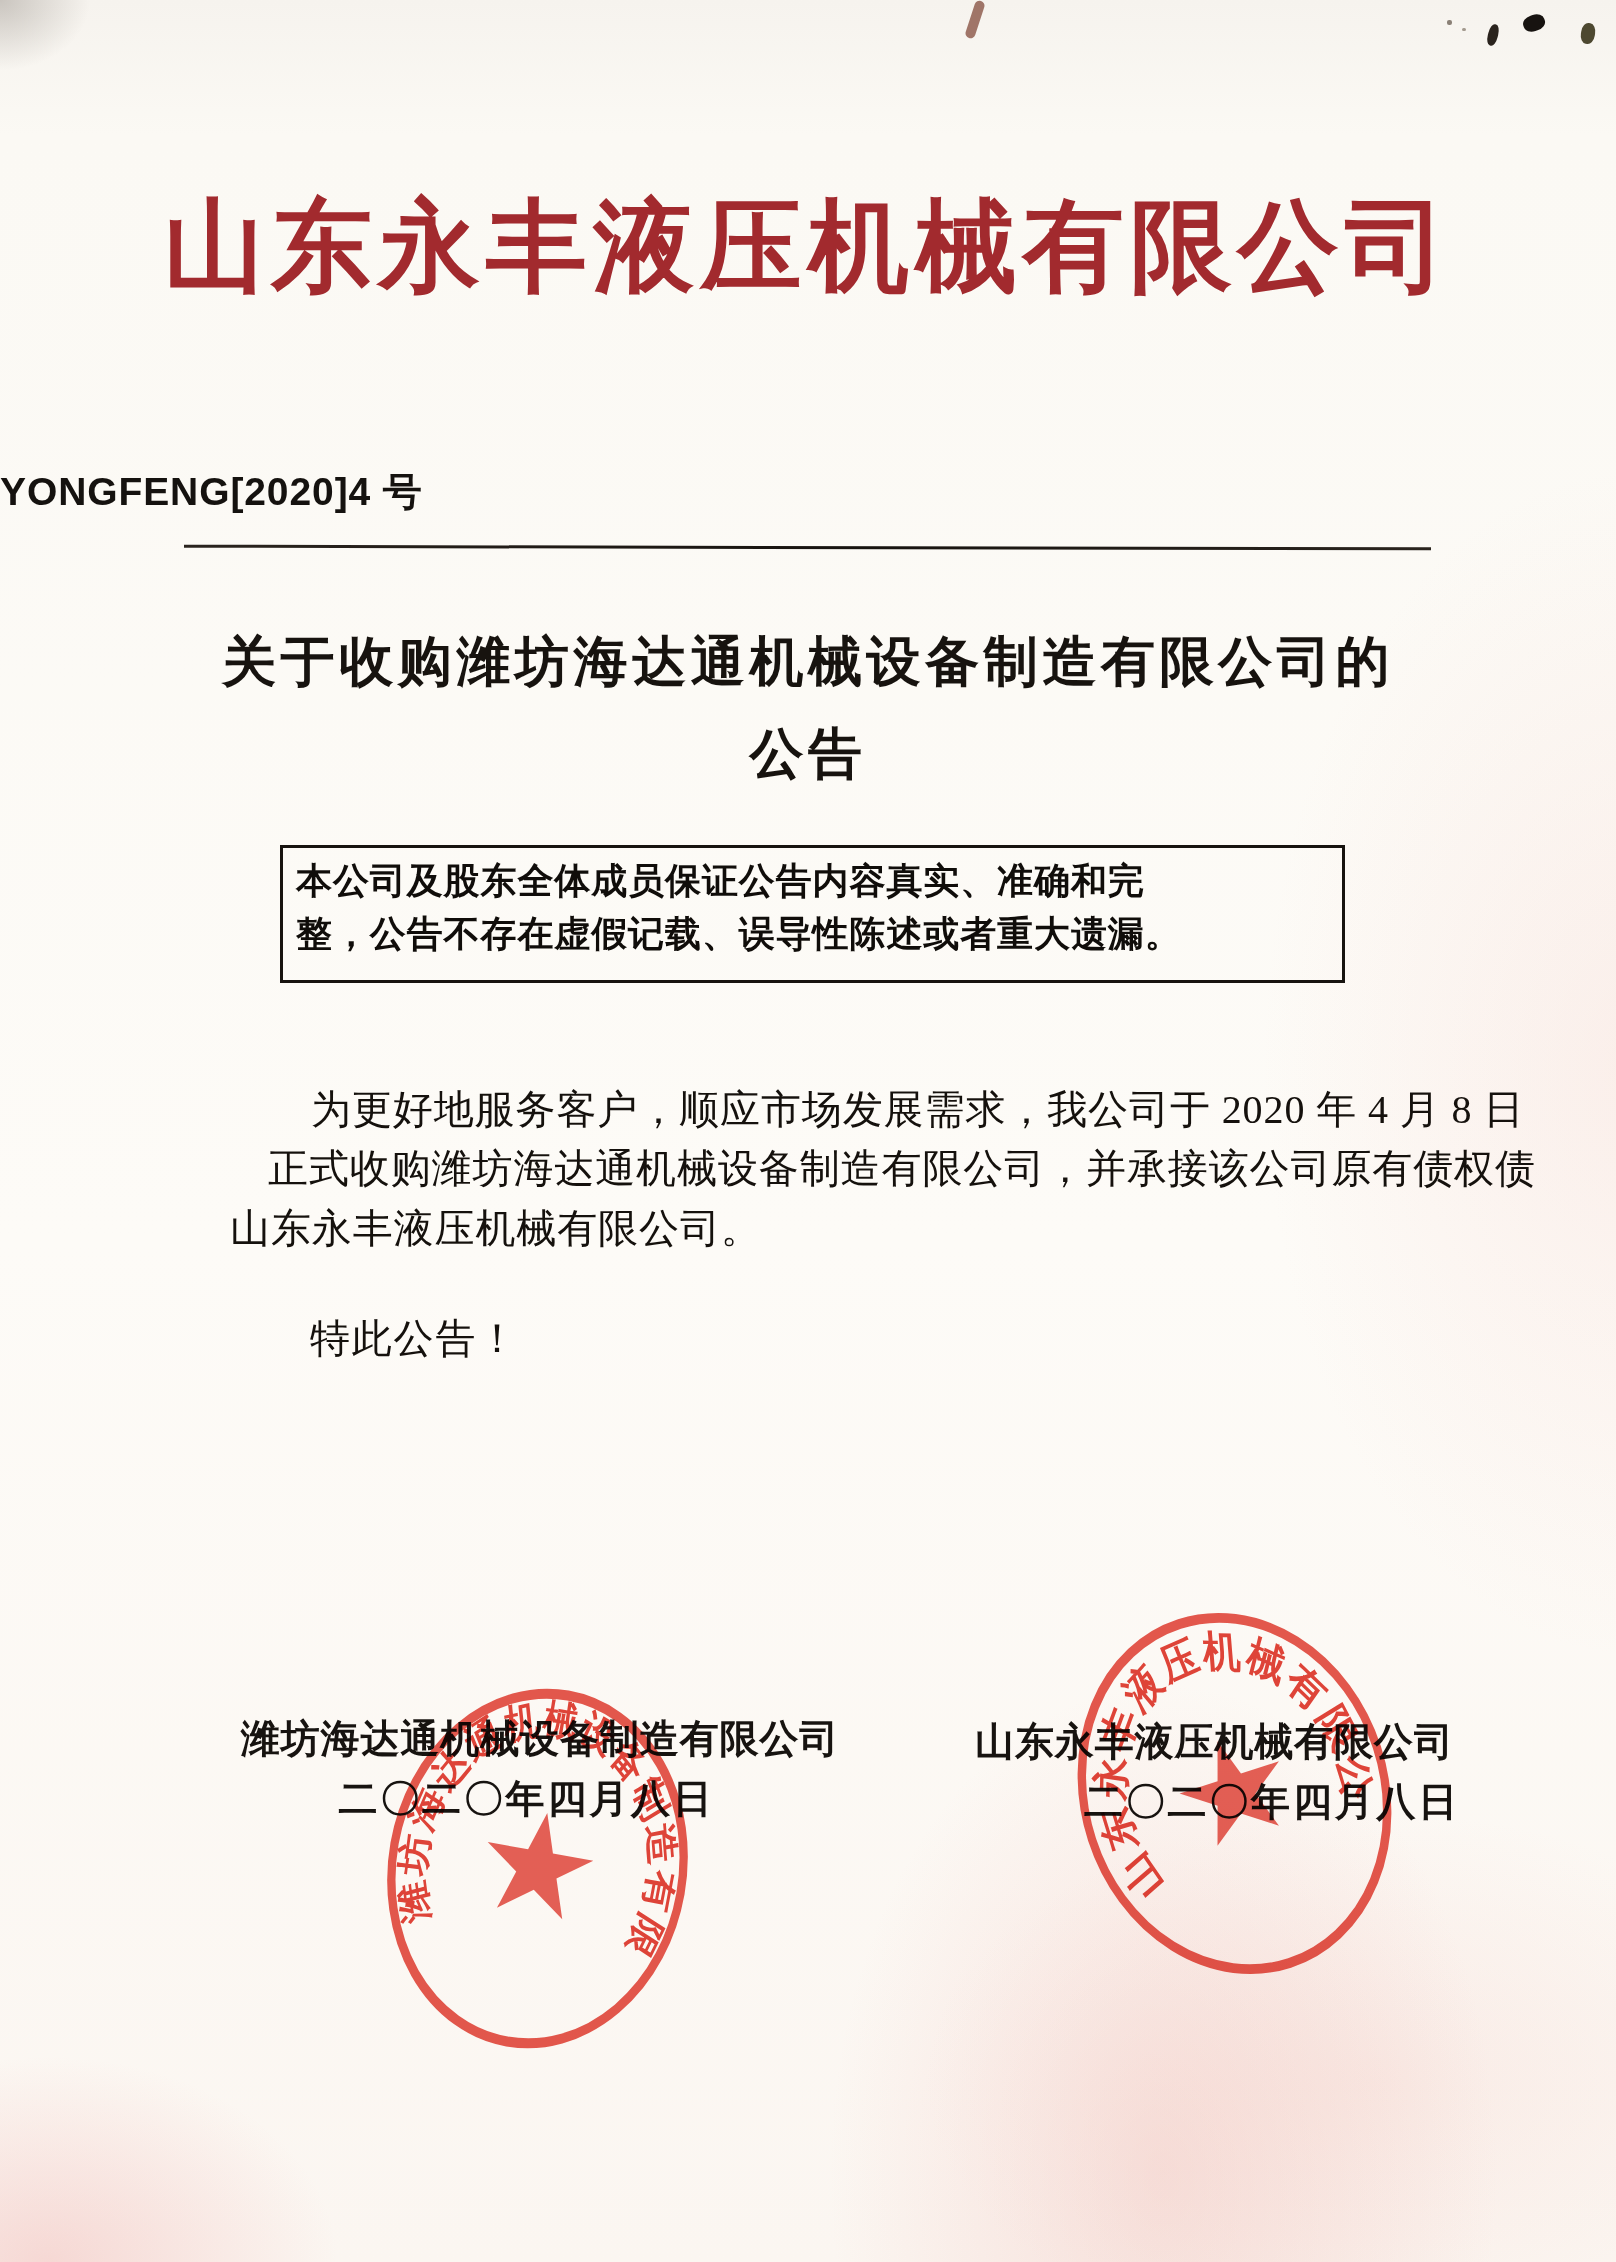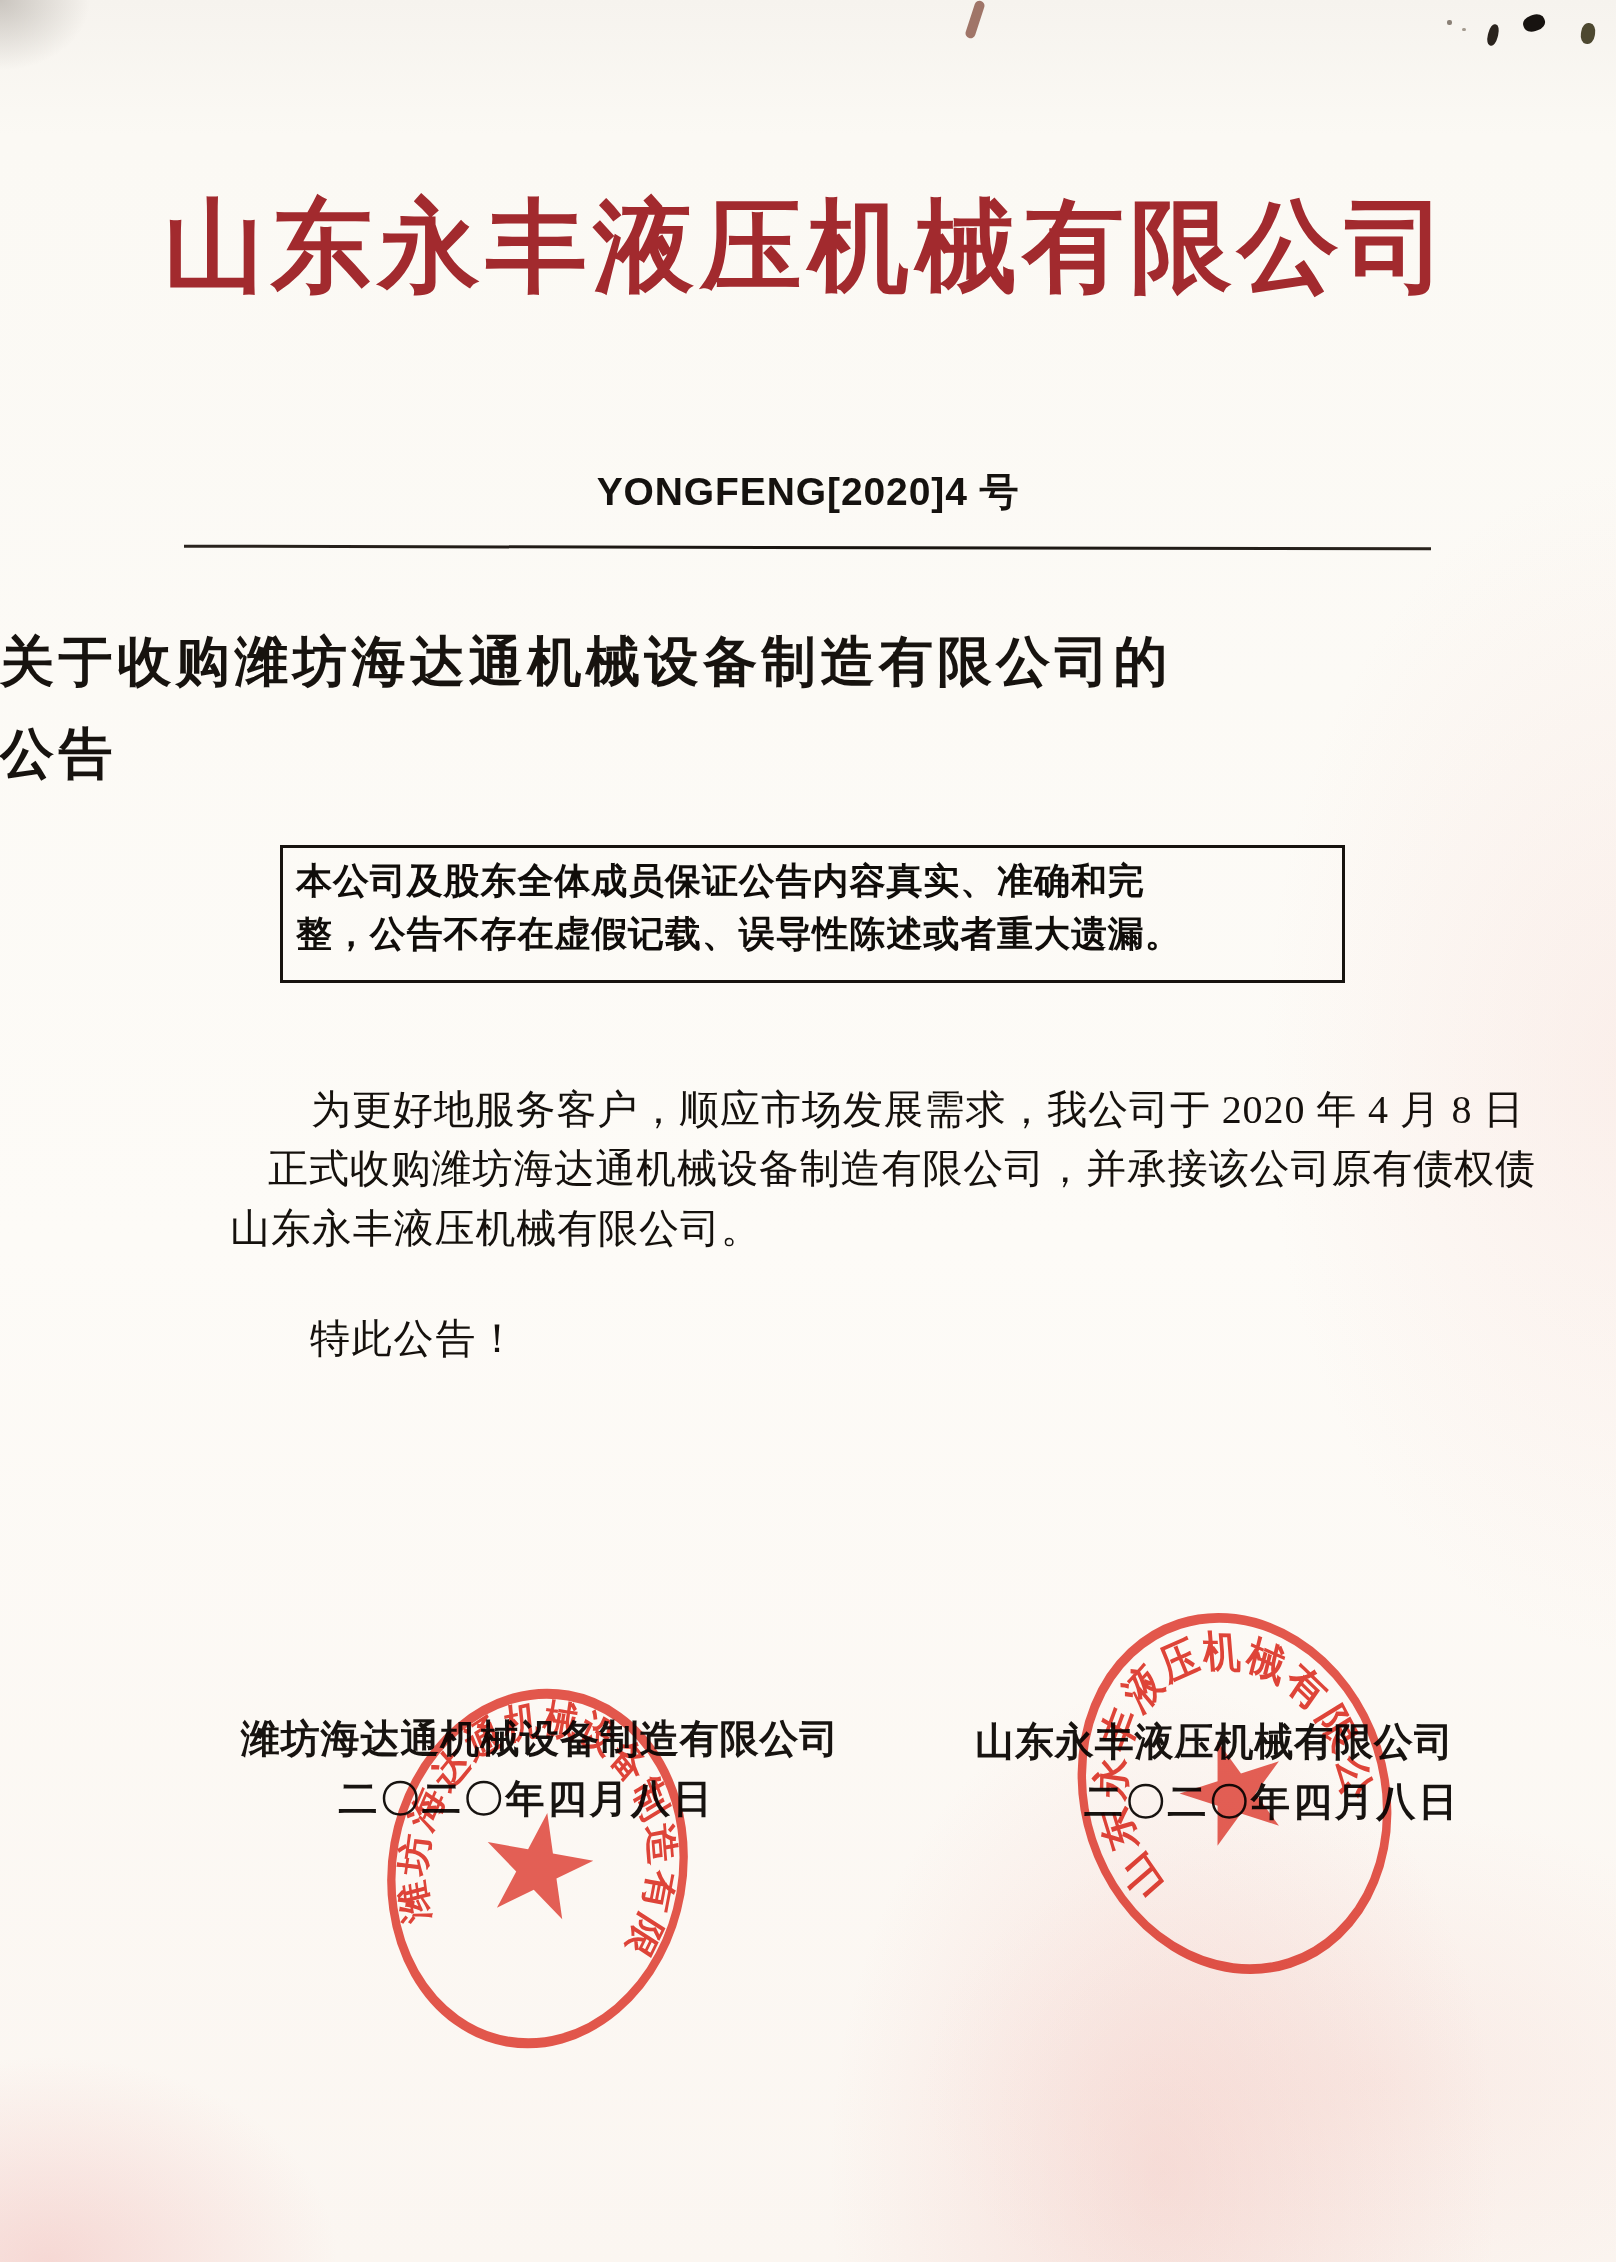--- a/index.html
+++ b/index.html
@@ -23,28 +23,28 @@
   .speck { position:absolute; border-radius:45%; }
 
   .title {
     position:absolute; left:0; top:180px; width:100%;
     text-align:center; font-size:101px; font-weight:bold;
     letter-spacing:6.4px; color:#a22a2e; white-space:nowrap;
   }
 
   .doc-number {
     position:absolute; left:0; top:465px; width:100%;
-    text-align:center; font-family:"Liberation Sans","DejaVu Sans",sans-serif;
+    font-family:"Liberation Sans","DejaVu Sans",sans-serif;
     font-size:39px; font-weight:bold; letter-spacing:0.9px; color:#15120f;
   }
 
   .divider { position:absolute; left:184px; top:546px; width:1247px; height:2.8px;
     background:linear-gradient(90deg,#2a241e, #17130f 55%, #2a241e); transform:rotate(0.12deg); }
 
-  .heading { position:absolute; left:0; width:100%; 
+  .heading { position:absolute; left:0; width:100%; text-align:center;
     font-size:54px; font-weight:bold; letter-spacing:4.6px; color:#17130f; white-space:nowrap; }
   .heading.line1 { top:626px; }
   .heading.line2 { top:718px; }
 
   .statement-box {
     position:absolute; left:280px; top:845px; width:1065px; height:138px;
     border:3.7px solid #17130f; padding:6.4px 11px 0 13px;
     font-family:"Liberation Sans","DejaVu Sans",sans-serif;
     font-weight:bold; font-size:36px; line-height:53px; letter-spacing:0.9px; color:#100d0a;
     white-space:nowrap;

